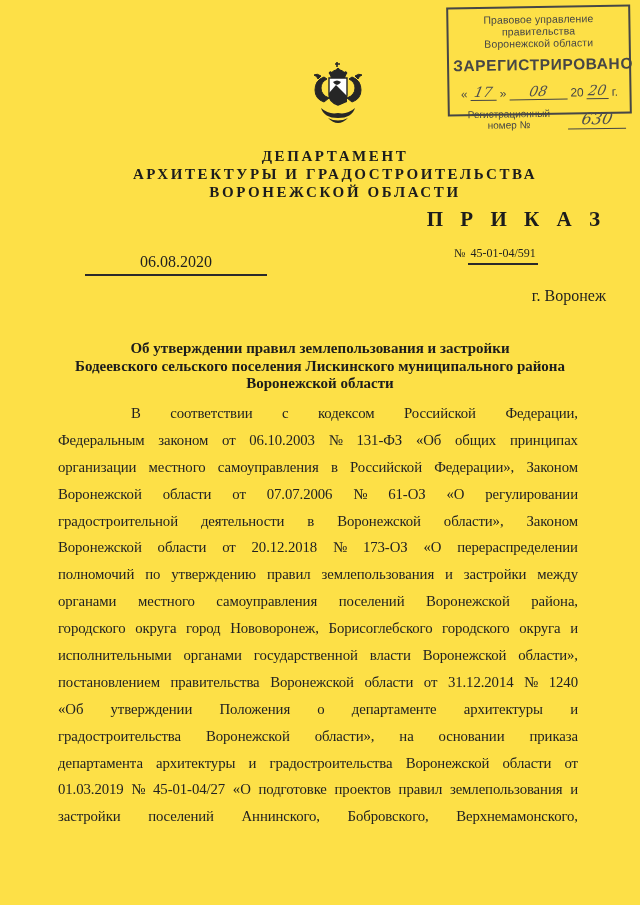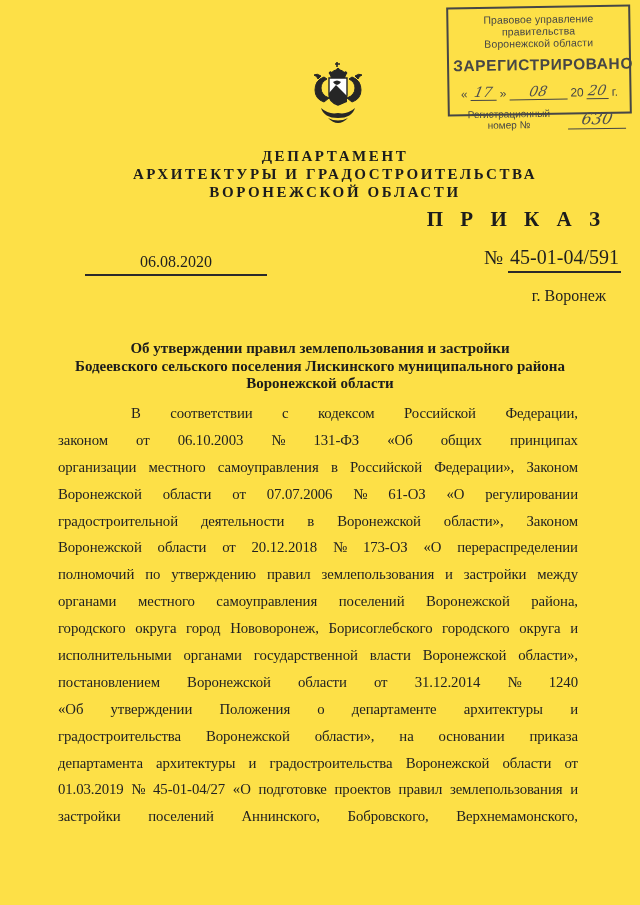--- a/index.html
+++ b/index.html
@@ -48,21 +48,21 @@
   .doc-type {
     position:absolute; left:86px; top:207px; width:520px; text-align:right;
     font-weight:bold; font-size:21px; letter-spacing:6px; color:#1c1c1c;
   }
 
   
   .date-field {
     position:absolute; left:85px; top:246px; width:182px; text-align:center;
     font-size:16px; border-bottom:2px solid #2a2a2a; padding-bottom:3px;margin-top:7px;
   }
-  .number-field { position:absolute; left:484px; top:246px; font-size:20px; white-space:nowrap; }
+  .number-field { position:absolute; left:454px; top:246px; font-size:12px; white-space:nowrap; }
   .number-value { border-bottom:2px solid #2a2a2a; padding:0 2px 3px 2px; }
 
   .city { position:absolute; left:86px; top:287px; width:520px; text-align:right; font-size:16px; }
 
   
   .subject {
     position:absolute; left:58px; top:340px; width:524px; text-align:center;
     font-weight:bold; font-size:15px; color:#1c1c1c;
   }
   .subject-line { line-height:17.5px; }
@@ -145,20 +145,21 @@
   <div class="body-text">
       <div class="body-line" style="padding-left: 73px;">
         <span>В</span>
         <span>соответствии</span>
         <span>с</span>
         <span>кодексом</span>
         <span>Российской</span>
         <span>Федерации,</span>
       </div>
       <div class="body-line">
+        <span>Федеральным</span>
         <span>законом</span>
         <span>от</span>
         <span>06.10.2003</span>
         <span>№</span>
         <span>131-ФЗ</span>
         <span>«Об</span>
         <span>общих</span>
         <span>принципах</span>
       </div>
       <div class="body-line">
@@ -229,20 +230,21 @@
       <div class="body-line">
         <span>исполнительными</span>
         <span>органами</span>
         <span>государственной</span>
         <span>власти</span>
         <span>Воронежской</span>
         <span>области»,</span>
       </div>
       <div class="body-line">
         <span>постановлением</span>
+        <span>правительства</span>
         <span>Воронежской</span>
         <span>области</span>
         <span>от</span>
         <span>31.12.2014</span>
         <span>№</span>
         <span>1240</span>
       </div>
       <div class="body-line">
         <span>«Об</span>
         <span>утверждении</span>

